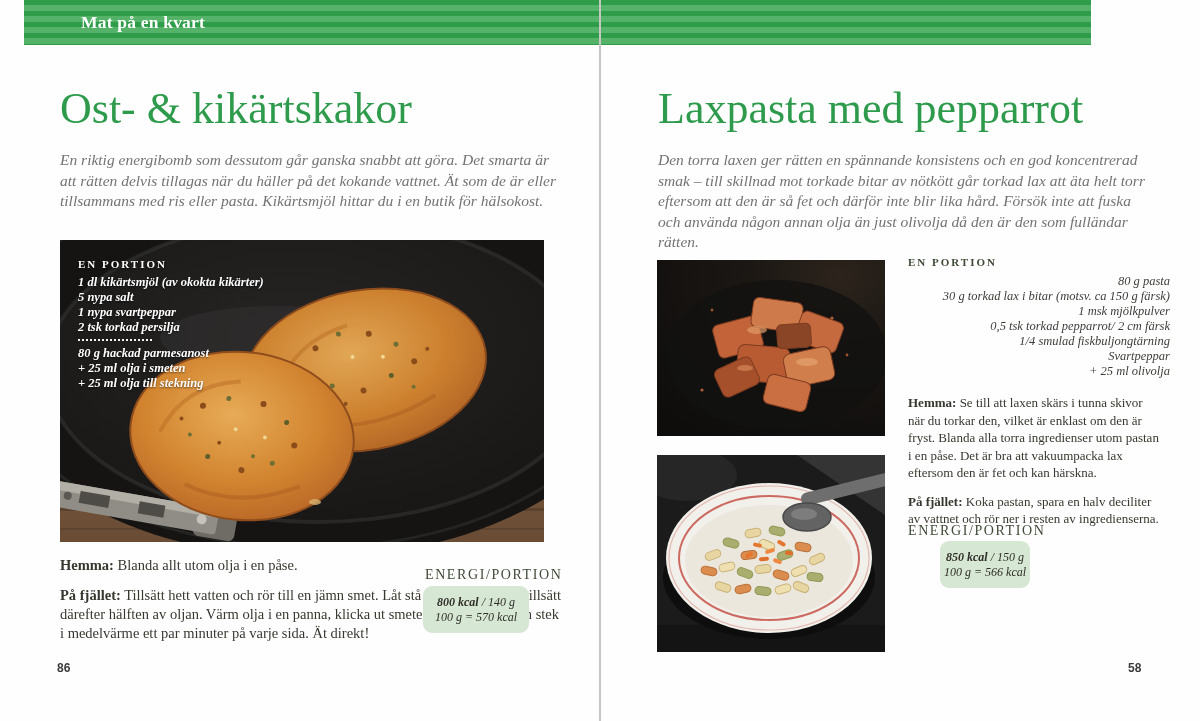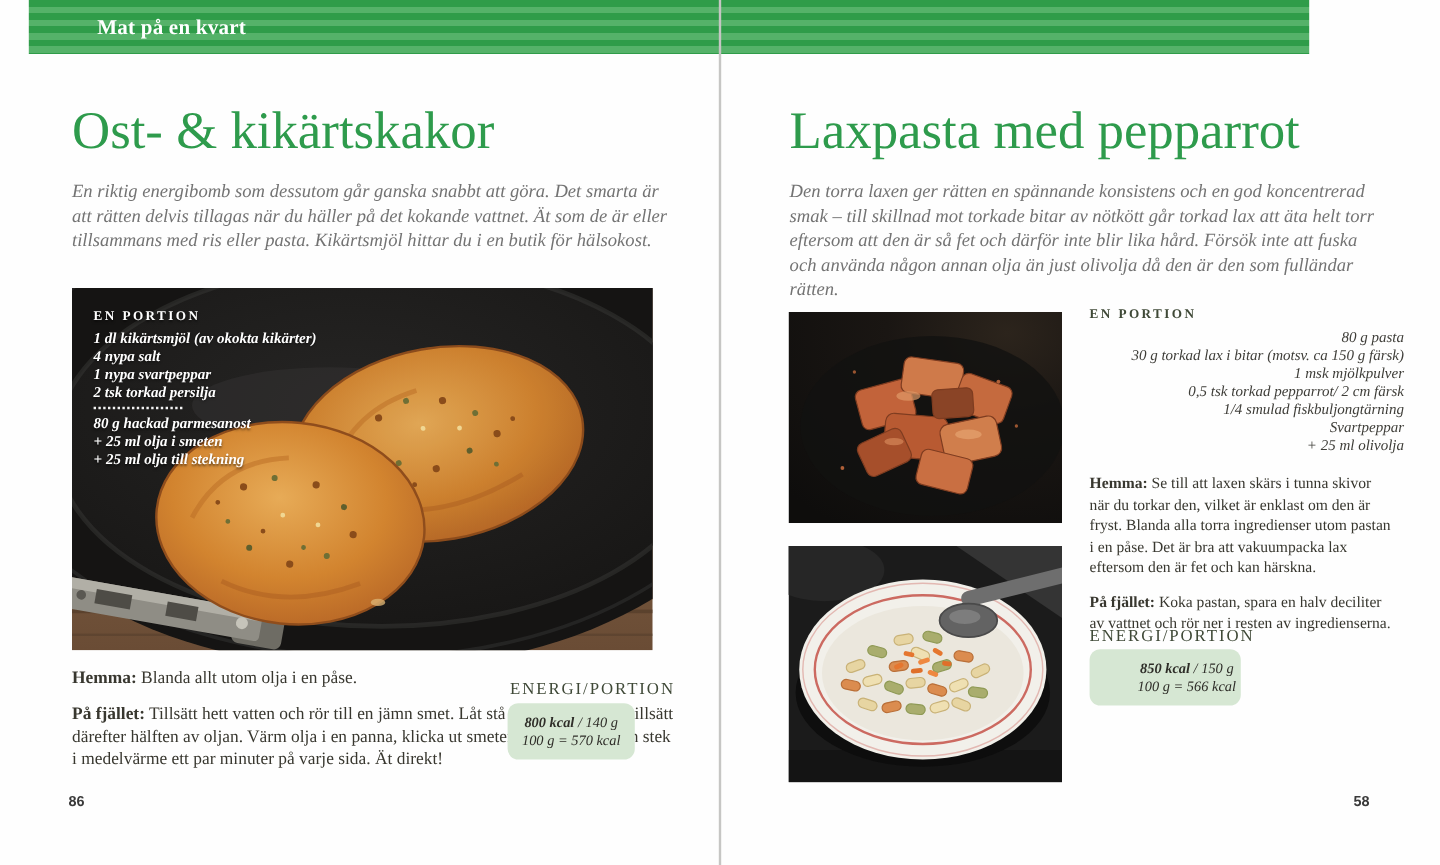--- a/index.html
+++ b/index.html
@@ -53,21 +53,21 @@
 
   
   .energy-heading{font-size:14px;font-weight:normal;letter-spacing:1.6px;color:#3f4937;}
   .energy-box{background:#d6e7d3;border-radius:9px;display:flex;flex-direction:column;
       align-items:center;justify-content:center;font-style:italic;font-size:12px;
       line-height:15px;color:#2f2e29;}
   .energy-box .val{font-weight:bold;}
   [data-name="left-energy-heading"]{left:425px;top:567px;}
   [data-name="left-energy-box"]{left:423px;top:586px;width:106px;height:47px;}
   [data-name="right-energy-heading"]{left:908px;top:523px;}
-  [data-name="right-energy-box"]{left:908px;top:541px;width:90px;height:47px;padding-left:36px;}
+  [data-name="right-energy-box"]{left:940px;top:541px;width:90px;height:47px;}
 
   
   .folio{font-family:"Liberation Sans",sans-serif;font-size:12px;font-weight:bold;color:#3a3a3a;}
   [data-name="left-page-number"]{left:57px;top:661px;}
   [data-name="right-page-number"]{left:1128px;top:661px;}
 </style>
 </head>
 <body>
 
 <div id="spread" data-name="cookbook-spread">
@@ -160,21 +160,21 @@
           <circle cx="160" cy="205" r="2" fill="#8a4c1a"></circle>
         <circle cx="120" cy="185" r="2" fill="#8a4c1a"></circle>
           <circle cx="195" cy="215" r="2" fill="#6f6f35"></circle>
       </g>
       <ellipse cx="255" cy="262" rx="6" ry="3" fill="#d9b070" opacity=".8"></ellipse>
     </svg>
 
     <div class="abs" data-name="left-ingredients" style="left:18px;top:18px;">
       <div class="ing-heading" data-name="ingredients-heading">EN PORTION</div>
       <div class="ing-line" data-name="ingredient-line">1 dl kikärtsmjöl (av okokta kikärter)</div>
-      <div class="ing-line" data-name="ingredient-line">4 nypa salt</div>
+      <div class="ing-line" data-name="ingredient-line">5 nypa salt</div>
       <div class="ing-line" data-name="ingredient-line">1 nypa svartpeppar</div>
       <div class="ing-line" data-name="ingredient-line">2 tsk torkad persilja</div>
       <div data-name="dotted-divider"></div>
       <div class="ing-line" data-name="ingredient-line">80 g hackad parmesanost</div>
       <div class="ing-line" data-name="ingredient-line">+ 25 ml olja i smeten</div>
       <div class="ing-line" data-name="ingredient-line">+ 25 ml olja till stekning</div>
     </div>
   </div>
 
   <div class="abs steps" data-name="left-steps">

